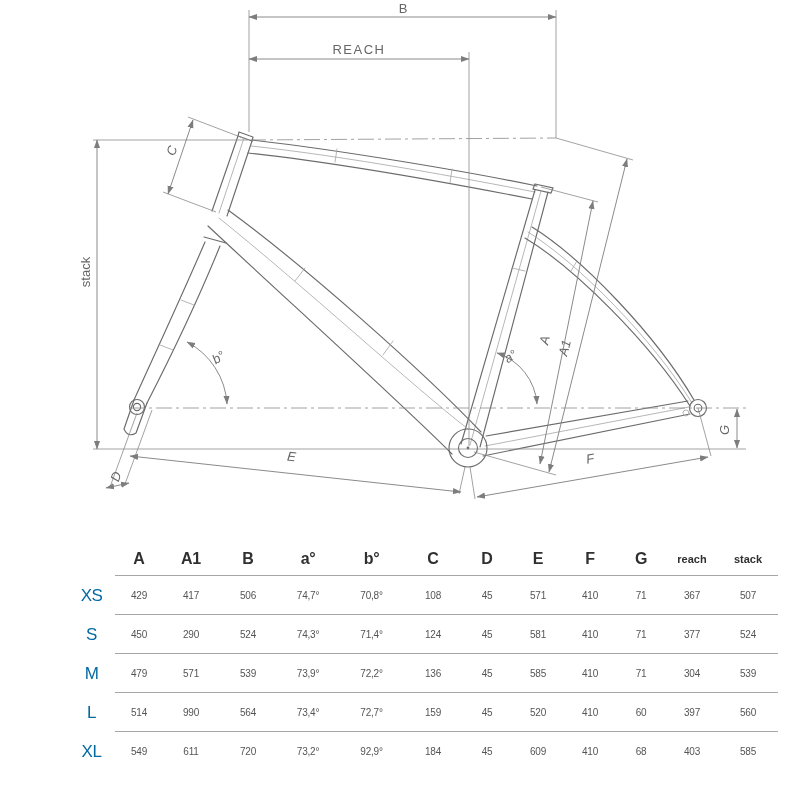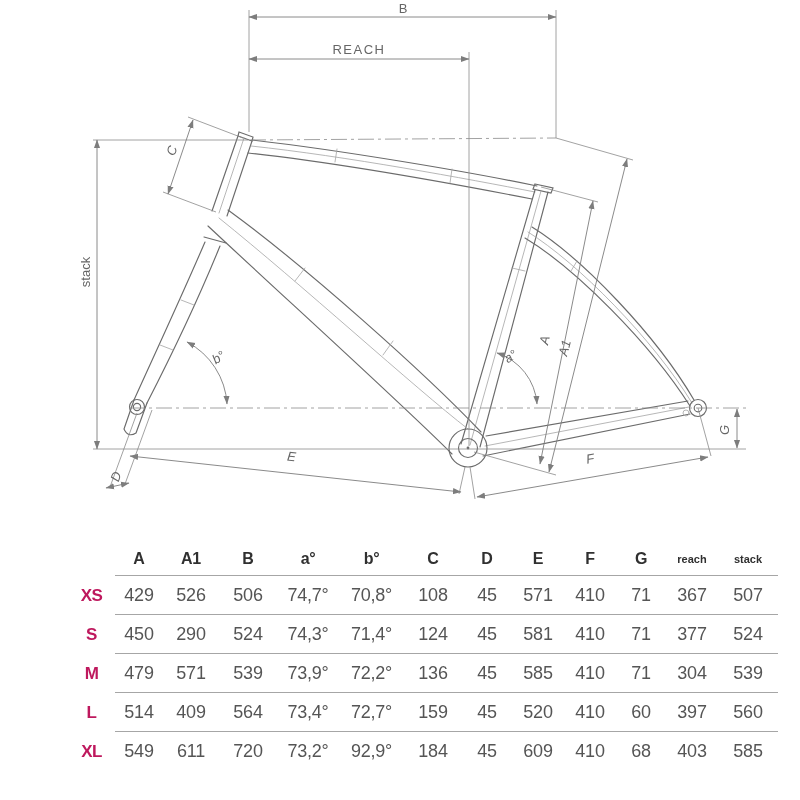--- a/index.html
+++ b/index.html
@@ -15,22 +15,22 @@
   .dlab{font-family:"Liberation Sans",sans-serif;font-style:italic;font-size:13px;fill:#666;}
   .dlab-u{font-family:"Liberation Sans",sans-serif;font-style:normal;font-size:13px;fill:#666;}
 
   
   #geo-table{position:absolute;left:68px;top:542px;width:712px;display:grid;
     grid-template-columns:47px 48px 56px 58px 62px 65px 58px 50px 52px 52px 50px 52px 60px;
     grid-template-rows:34px repeat(5,39px);}
   #geo-table > div{display:flex;align-items:center;justify-content:center;}
   .th{font-weight:700;font-size:16px;color:#303030;letter-spacing:-0.3px;}
   .th.small{font-size:11px;letter-spacing:0;}
-  .rl{font-weight:700;font-size:17px;color:#be185d;letter-spacing:-0.5px;}
-  .td{font-size:18px;color:#555555;letter-spacing:-0.2px;}
+  .rl{font-weight:400;font-size:17px;color:#0369a1;letter-spacing:-0.5px;}
+  .td{font-size:10px;color:#555555;letter-spacing:-0.2px;}
   .cb{border-bottom:1px solid #a6a6a6;}
 </style>
 </head>
 <body>
 
 <div id="stage">
 
   <svg id="frame-svg" width="800" height="538" viewBox="0 0 800 538">
     <defs>
       <marker id="arw" viewBox="0 0 10 10" refX="9" refY="5" markerWidth="10" markerHeight="10" orient="auto-start-reverse">
@@ -153,21 +153,21 @@
       <div class="th cb">b°</div>
       <div class="th cb">C</div>
       <div class="th cb">D</div>
       <div class="th cb">E</div>
       <div class="th cb">F</div>
       <div class="th cb">G</div>
       <div class="th cb small">reach</div>
       <div class="th cb small">stack</div>
       <div class="rl">XS</div>
       <div class="td cb">429</div>
-      <div class="td cb">526</div>
+      <div class="td cb">417</div>
       <div class="td cb">506</div>
       <div class="td cb">74,7°</div>
       <div class="td cb">70,8°</div>
       <div class="td cb">108</div>
       <div class="td cb">45</div>
       <div class="td cb">571</div>
       <div class="td cb">410</div>
       <div class="td cb">71</div>
       <div class="td cb">367</div>
       <div class="td cb">507</div>
@@ -192,21 +192,21 @@
       <div class="td cb">72,2°</div>
       <div class="td cb">136</div>
       <div class="td cb">45</div>
       <div class="td cb">585</div>
       <div class="td cb">410</div>
       <div class="td cb">71</div>
       <div class="td cb">304</div>
       <div class="td cb">539</div>
       <div class="rl">L</div>
       <div class="td cb">514</div>
-      <div class="td cb">409</div>
+      <div class="td cb">990</div>
       <div class="td cb">564</div>
       <div class="td cb">73,4°</div>
       <div class="td cb">72,7°</div>
       <div class="td cb">159</div>
       <div class="td cb">45</div>
       <div class="td cb">520</div>
       <div class="td cb">410</div>
       <div class="td cb">60</div>
       <div class="td cb">397</div>
       <div class="td cb">560</div>

